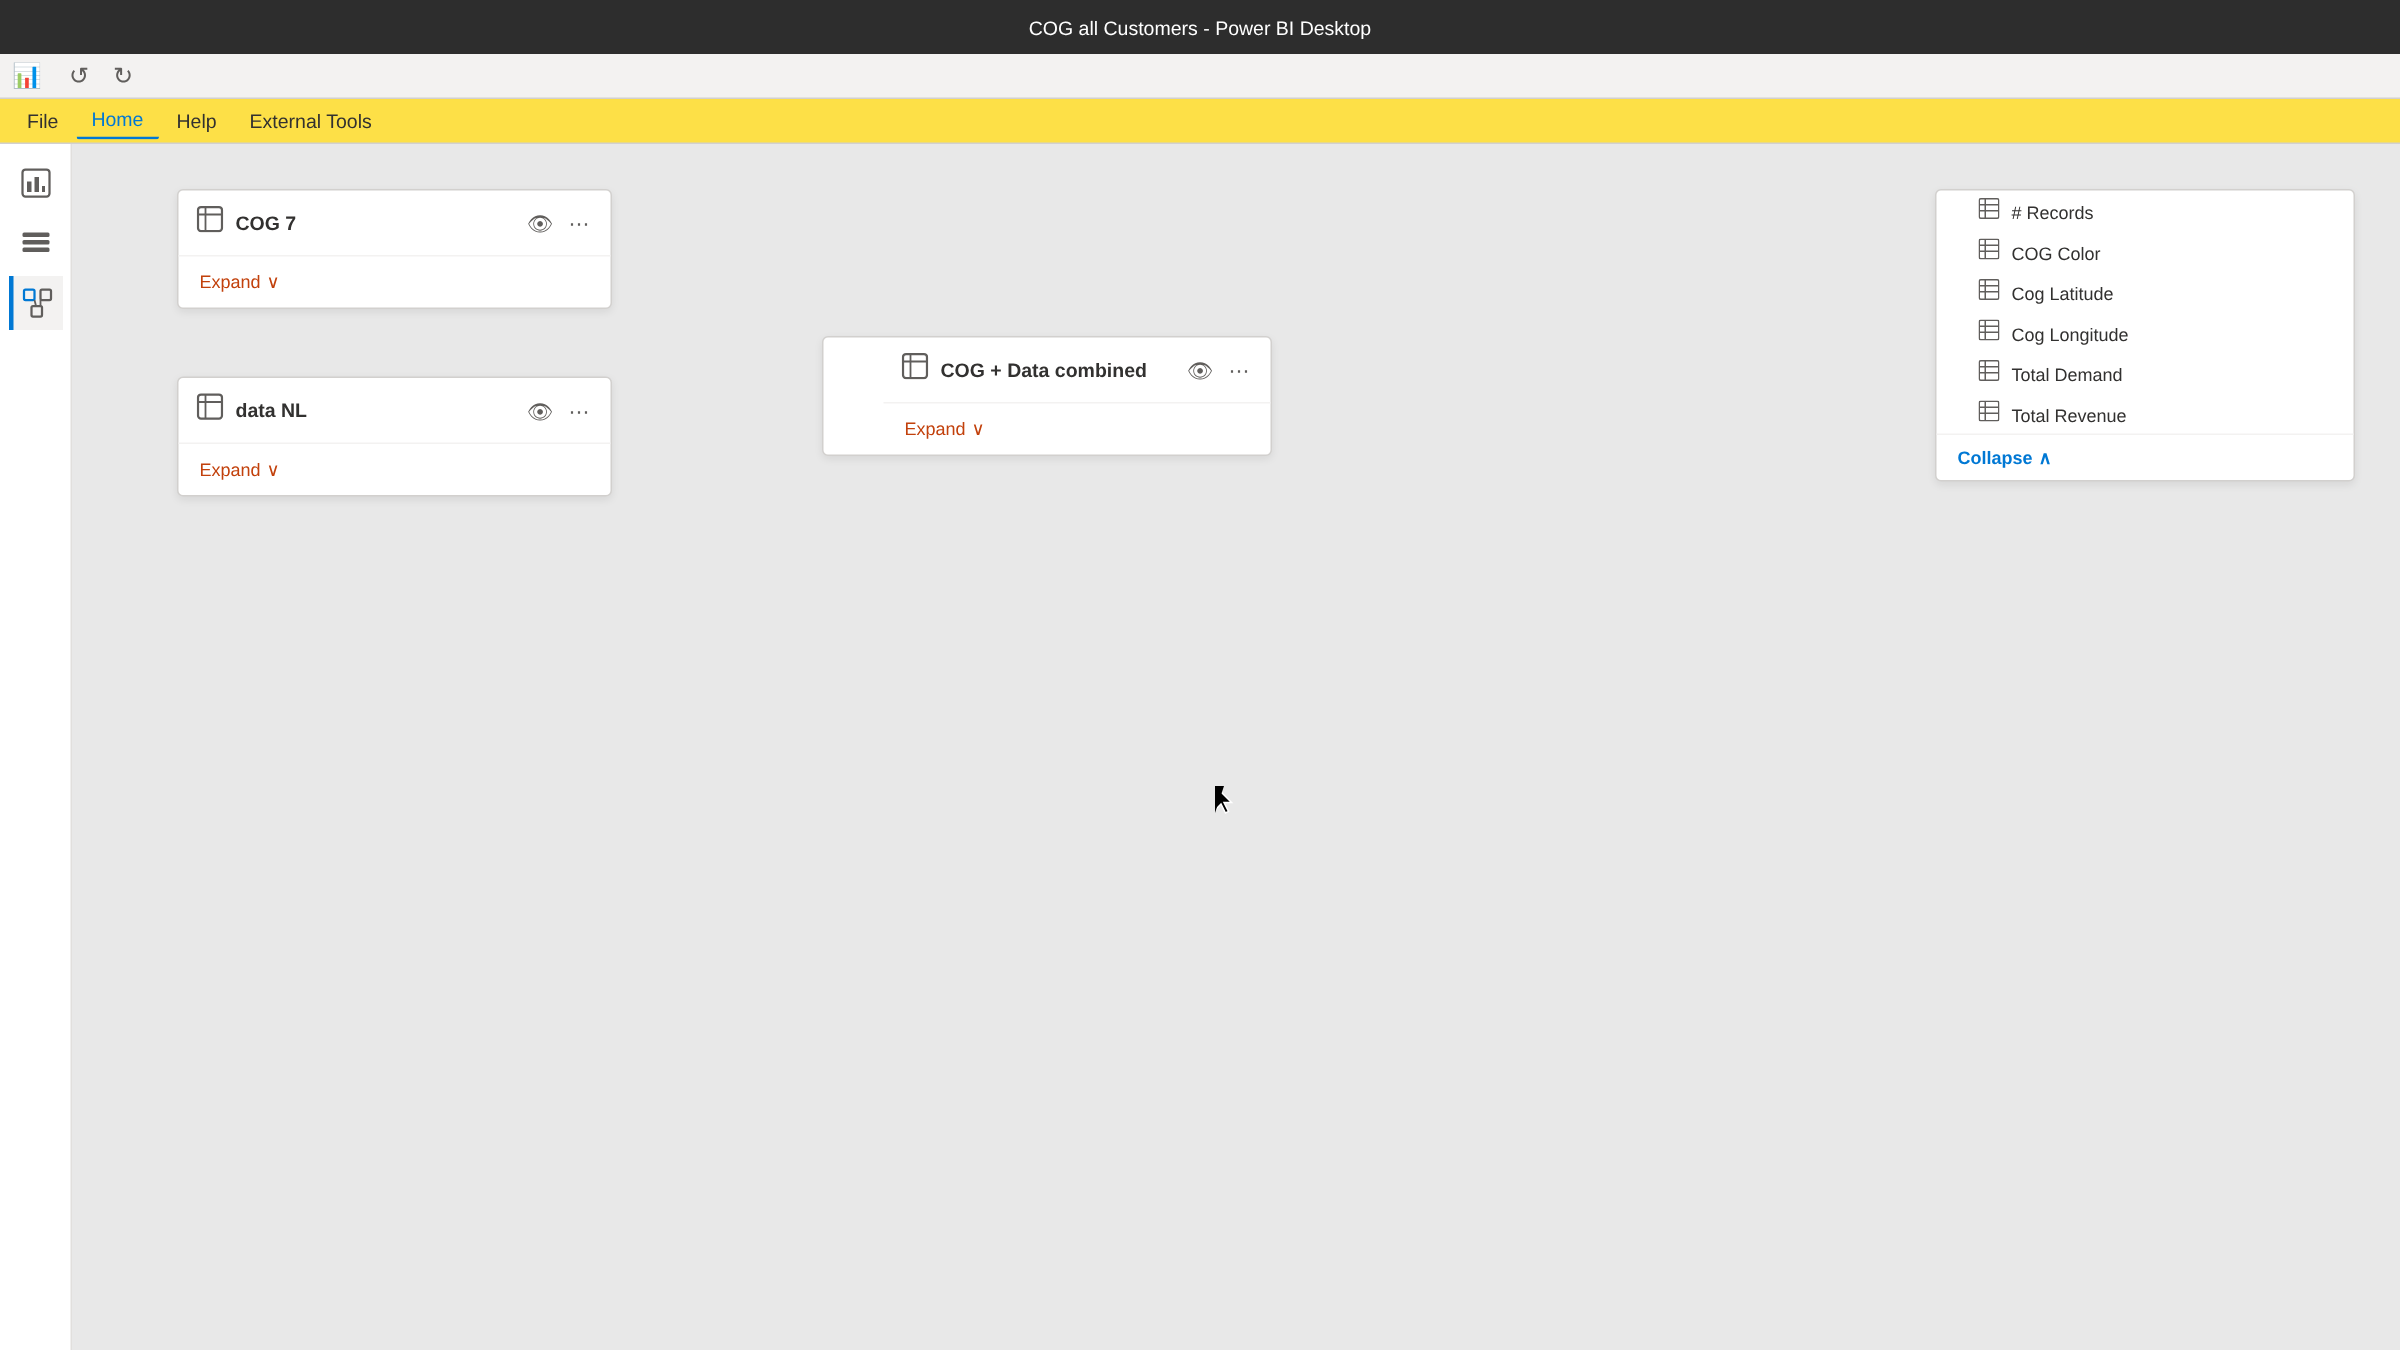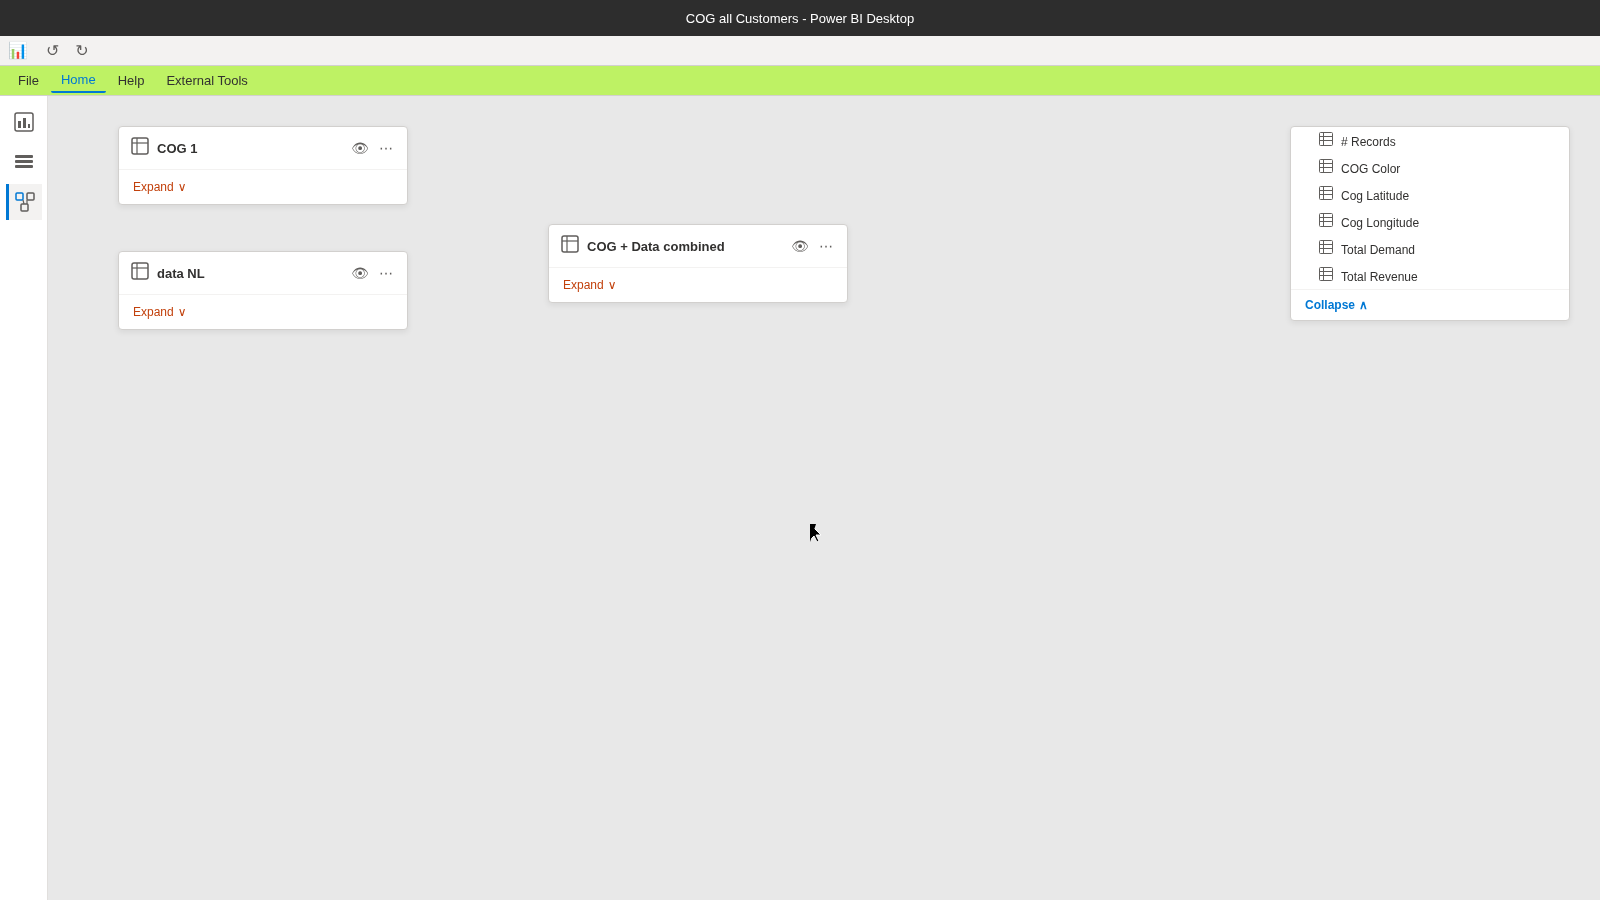--- a/index.html
+++ b/index.html
@@ -11,21 +11,21 @@
       color: #fff;
       height: 36px;
       display: flex;
       align-items: center;
       justify-content: center;
       font-size: 13px;
     }
 
     
     #menu-bar {
-      background: #bef264;
+      background: #fde047;
       height: 30px;
       display: flex;
       align-items: center;
       padding: 0 8px;
       border-bottom: 1px solid #d2d0ce;
       gap: 2px;
     }
     .menu-item {
       padding: 4px 10px;
       font-size: 13px;
@@ -465,21 +465,21 @@
 
   <div class="table-card" style="left:70px; top:30px; width:290px;">
     <div class="table-card-header">
       <span class="table-icon">
         <svg width="18" height="18" viewBox="0 0 18 18" fill="none">
           <rect x="1" y="1" width="16" height="16" rx="2" stroke="#605e5c" stroke-width="1.5" fill="none"></rect>
           <line x1="1" y1="6" x2="17" y2="6" stroke="#605e5c" stroke-width="1.2"></line>
           <line x1="6" y1="1" x2="6" y2="17" stroke="#605e5c" stroke-width="1.2"></line>
         </svg>
       </span>
-      <span class="table-name">COG 1</span>
+      <span class="table-name">COG 7</span>
       <div class="header-actions">
         <span class="header-action-btn">👁</span>
         <span class="header-action-btn">⋯</span>
       </div>
     </div>
     <div class="table-card-expand">
       <span>Expand</span>
       <span>∨</span>
     </div>
   </div>
@@ -498,21 +498,21 @@
         <span class="header-action-btn">👁</span>
         <span class="header-action-btn">⋯</span>
       </div>
     </div>
     <div class="table-card-expand">
       <span>Expand</span>
       <span>∨</span>
     </div>
   </div>
 
-  <div class="table-card" style="left:500px; top:128px; width:300px;">
+  <div class="table-card" style="left:500px; top:128px; width:300px;padding-left:40px;">
     <div class="table-card-header">
       <span class="table-icon">
         <svg width="18" height="18" viewBox="0 0 18 18" fill="none">
           <rect x="1" y="1" width="16" height="16" rx="2" stroke="#605e5c" stroke-width="1.5" fill="none"></rect>
           <line x1="1" y1="6" x2="17" y2="6" stroke="#605e5c" stroke-width="1.2"></line>
           <line x1="6" y1="1" x2="6" y2="17" stroke="#605e5c" stroke-width="1.2"></line>
         </svg>
       </span>
       <span class="table-name">COG + Data combined</span>
       <div class="header-actions">

